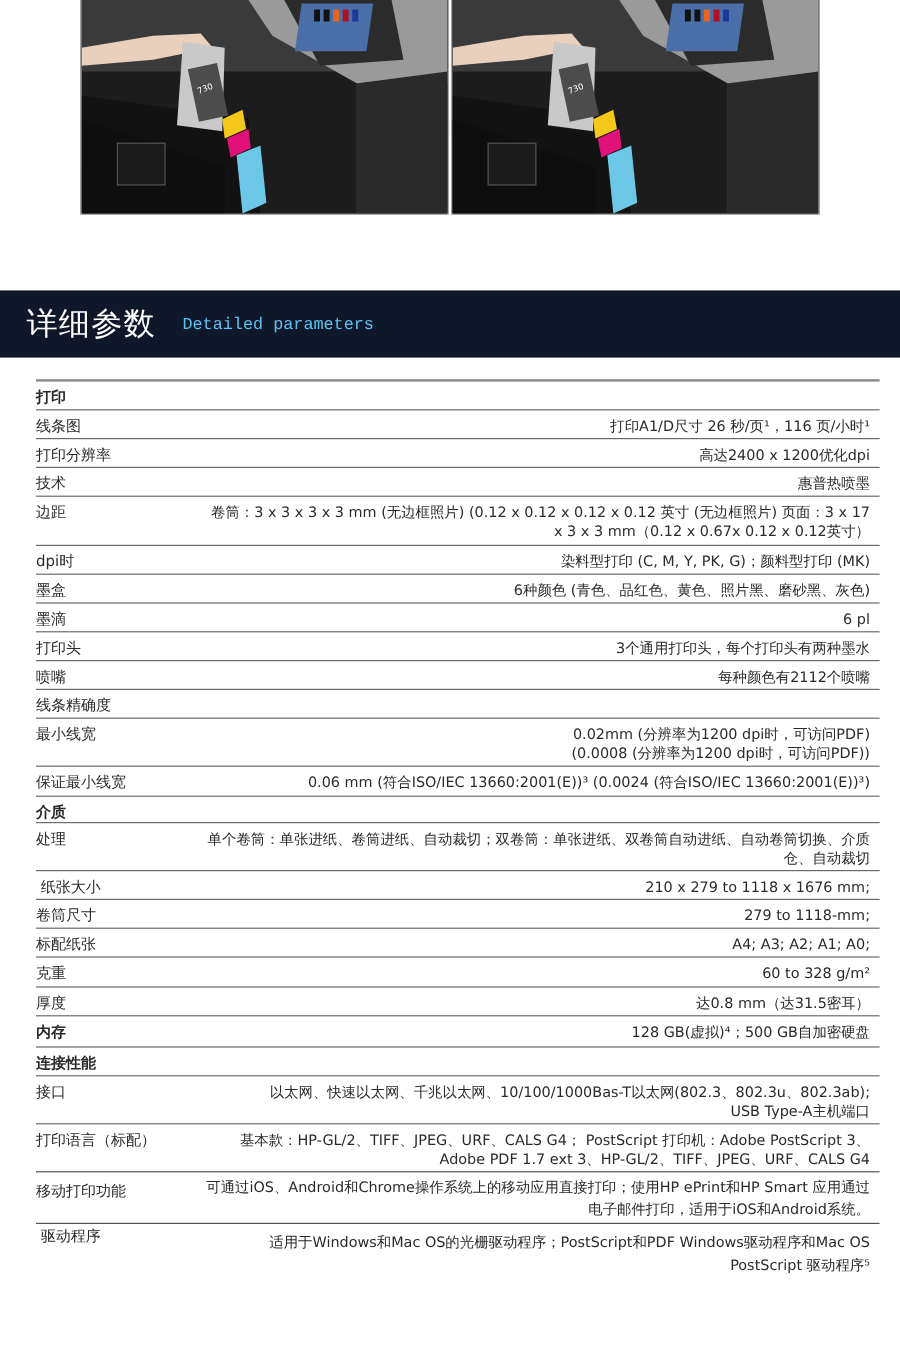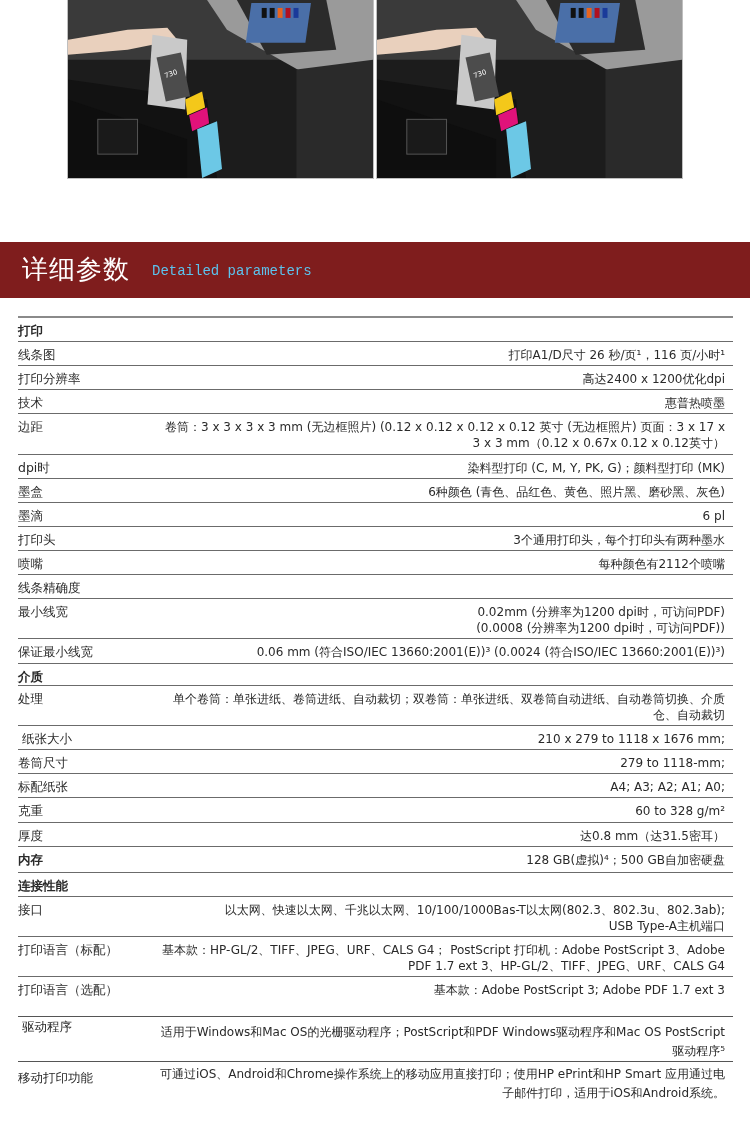--- a/index.html
+++ b/index.html
@@ -5,26 +5,26 @@
     * { box-sizing: border-box; margin: 0; padding: 0; }
     html, body { width: 750px; background: #ffffff; }
     body { font-family: "DejaVu Sans", "Liberation Sans", sans-serif; color: #2a2a2a; position: relative; height: 1129px; overflow: hidden; }
 
     .photos { position: absolute; top: 0; left: 0; width: 750px; height: 180px; }
     .photo { position: absolute; top: 0; height: 179px; width: 307px; border: 1px solid #bfbfbf; border-top: none; overflow: hidden; background: #1e1e1e; }
     .photo.p1 { left: 67px; }
     .photo.p2 { left: 376px; }
     .photo svg { display: block; width: 100%; height: 100%; }
 
-    .banner { position: absolute; top: 242px; left: 0; width: 750px; height: 56px; background: #7f1d1d; }
+    .banner { position: absolute; top: 242px; left: 0; width: 750px; height: 56px; background: #0f172a; }
     .banner-title { position: absolute; left: 22px; top: 10px; font-size: 26px; color: #ffffff; letter-spacing: 1px; font-family: "DejaVu Sans", sans-serif; }
     .banner-sub { position: absolute; left: 152px; top: 21px; font-size: 14px; color: #5cc3ee; font-family: Liberation Mono, monospace; }
 
     .specs { position: absolute; left: 18px; top: 316px; width: 715px; }
-    .row { position: relative; border-top: 1px solid #6b6b6b; font-size: 12px; line-height: 16px; }
+    .row { position: relative; border-top: 1px solid #6b6b6b; font-size: 12px; line-height: 16px; margin-left: 12px; }
     .row.top { border-top: 2px solid #8a8a8a; }
     .label { position: absolute; left: 0; top: 5px; width: 130px; font-size: 12.5px; }
     .value { margin-left: 136px; padding: 5px 8px 4px 0; font-size: 12px; min-height: 24px; text-align: right; }
     .section .label { font-weight: bold; }
     .row.section-head { height: 25px; }
   </style>
 </head>
 <body>
 
 <div class="photos">
@@ -178,27 +178,23 @@
   </div>
   <div class="row" style="height:40px">
       <div class="label">接口</div>
       <div class="value" style="white-space:pre-line">以太网、快速以太网、千兆以太网、10/100/1000Bas-T以太网(802.3、802.3u、802.3ab);
 USB Type-A主机端口</div>
     </div>
   <div class="row" style="height:40px">
       <div class="label">打印语言（标配）</div>
       <div class="value">基本款：HP-GL/2、TIFF、JPEG、URF、CALS G4； PostScript 打印机：Adobe PostScript 3、Adobe PDF 1.7 ext 3、HP-GL/2、TIFF、JPEG、URF、CALS G4</div>
     </div>
-  <div class="row" style="height:40px;">
-      <div class="label">打印语言（选配）</div>
-      <div class="value">基本款：Adobe PostScript 3; Adobe PDF 1.7 ext 3</div>
+
+  <div class="row" style="height:43px; border-top:1px solid #555;">
+      <div class="label" style="top:8px">移动打印功能</div>
+      <div class="value" style="line-height:19px; padding-top:3px">可通过iOS、Android和Chrome操作系统上的移动应用直接打印；使用HP ePrint和HP Smart 应用通过电子邮件打印，适用于iOS和Android系统。</div>
     </div>
 
   <div class="row" style="height:45px; border-top:1px solid #555;">
       <div class="label" style="white-space:pre; top:2px"> 驱动程序</div>
       <div class="value" style="line-height:19px; padding-top:6px">适用于Windows和Mac OS的光栅驱动程序；PostScript和PDF Windows驱动程序和Mac OS PostScript 驱动程序⁵</div>
     </div>
-
-  <div class="row" style="height:43px; border-top:1px solid #555;">
-      <div class="label" style="top:8px">移动打印功能</div>
-      <div class="value" style="line-height:19px; padding-top:3px">可通过iOS、Android和Chrome操作系统上的移动应用直接打印；使用HP ePrint和HP Smart 应用通过电子邮件打印，适用于iOS和Android系统。</div>
-    </div>
 </div>
 
 </body></html>

